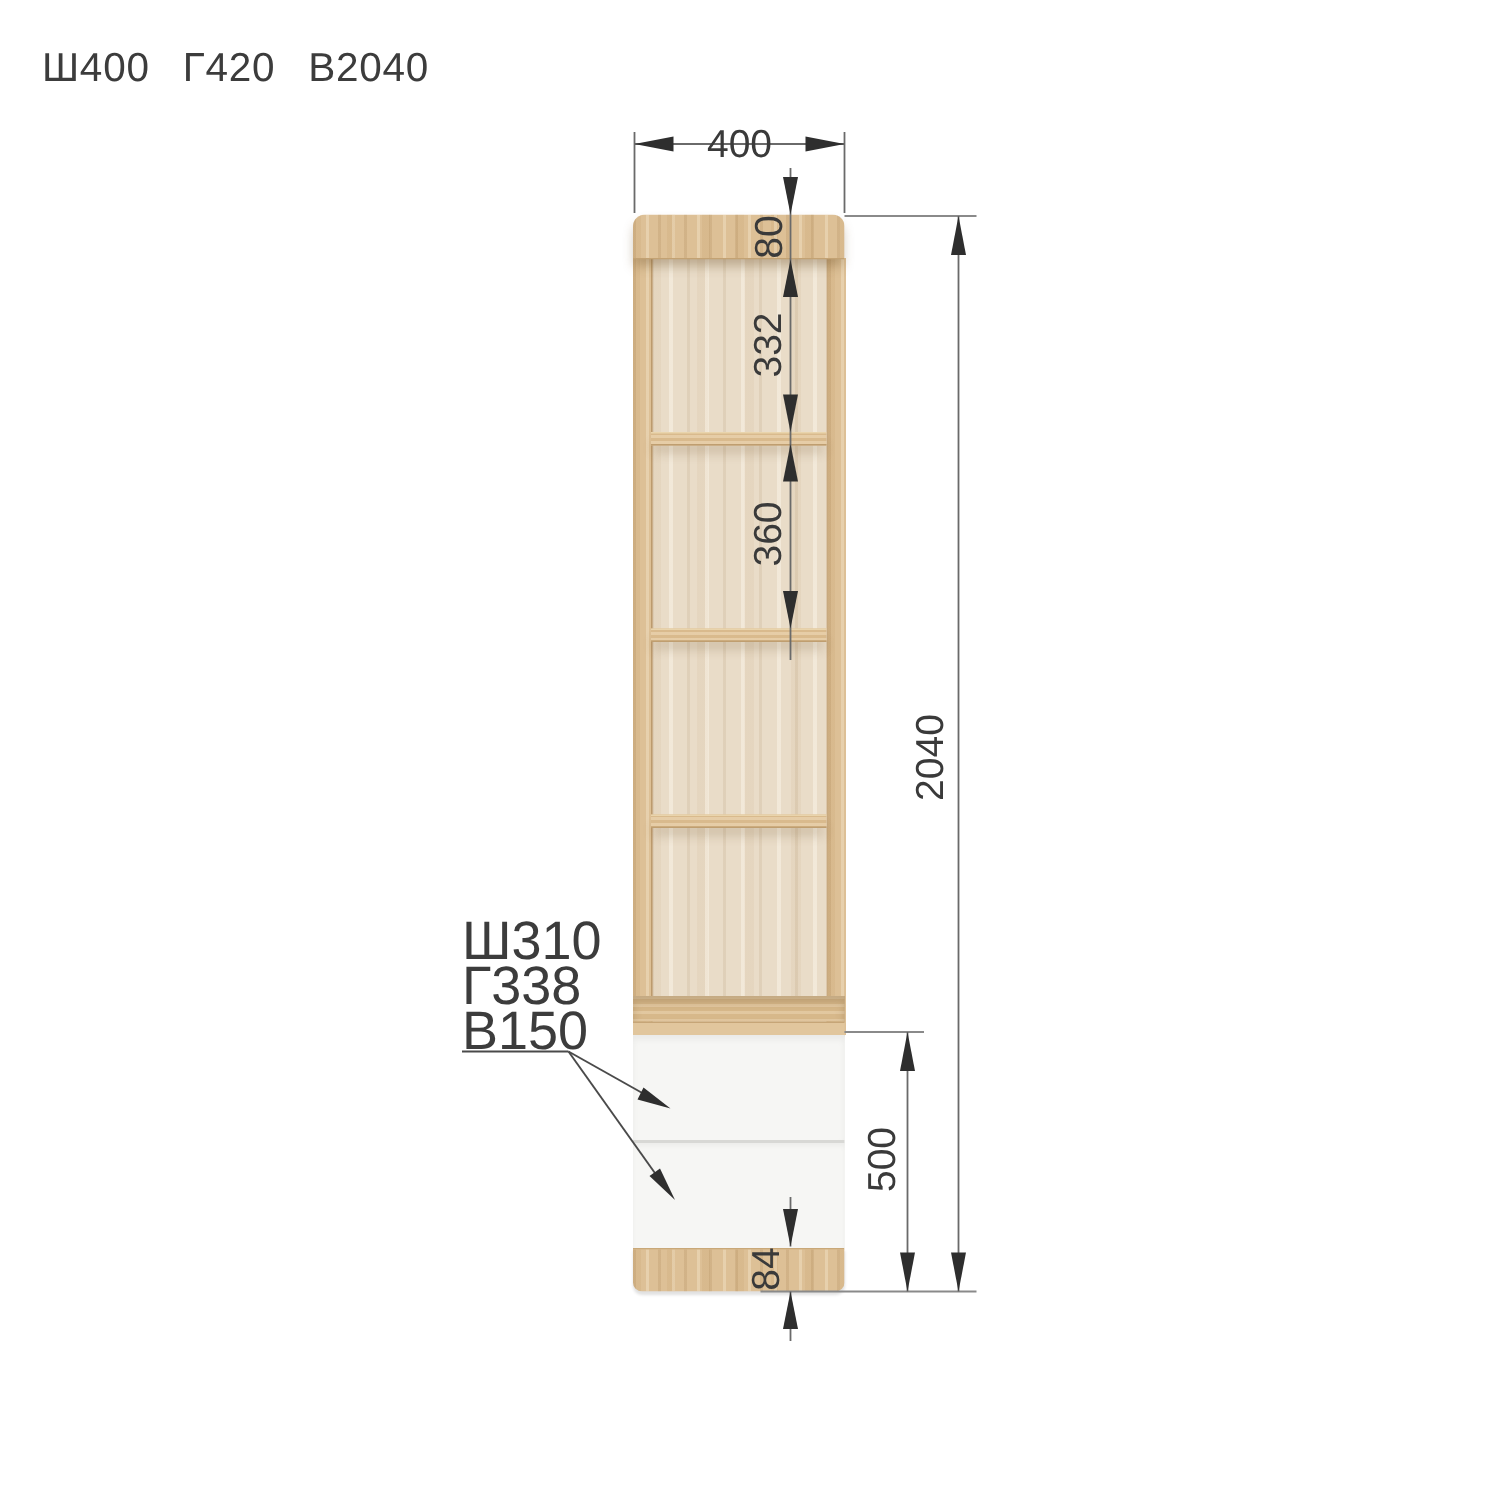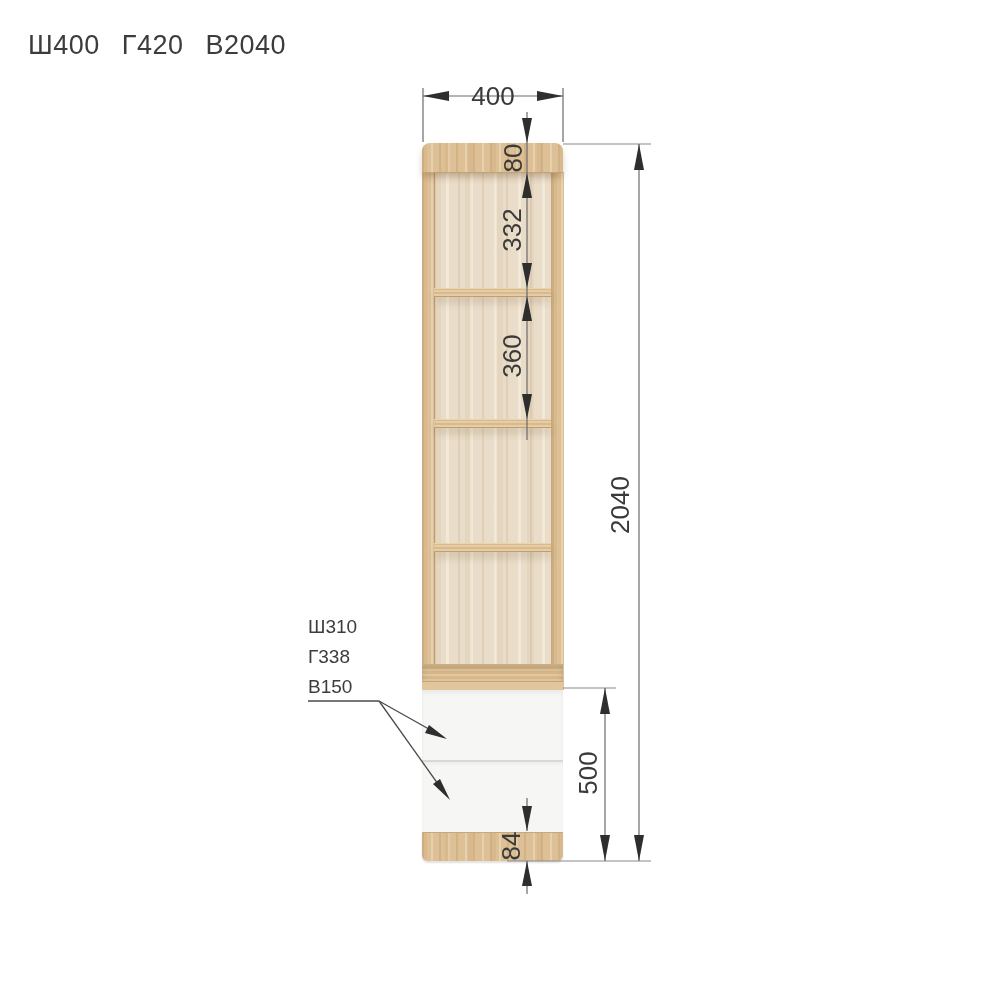--- a/index.html
+++ b/index.html
@@ -52,21 +52,21 @@
   .plinth{position:absolute;left:0;top:689px;width:141px;height:28px;border-radius:0 0 6px 6px;
     border-top:1px solid #c9a878;box-shadow:0 2px 2px rgba(0,0,0,.12);z-index:2;}
 
   
   svg.dims{position:absolute;left:0;top:0;z-index:5;pointer-events:none;}
   .dim-text{position:absolute;z-index:6;font-size:26px;color:#3a3a3a;white-space:nowrap;
     transform:translate(-50%,-50%);}
   .dim-text.vert{transform:translate(-50%,-50%) rotate(-90deg);}
 
   
-  .callout{position:absolute;left:308px;top:612px;z-index:6;font-size:19px;color:#3c3c3c;line-height:30px;}
+  .callout{position:absolute;left:308px;top:612px;z-index:6;font-size:36px;color:#3c3c3c;line-height:30px;}
 </style>
 </head>
 <body>
 
 <div class="drawing">
 
   <div class="title">
     <span>Ш400</span><span>Г420</span><span>В2040</span>
   </div>
 

